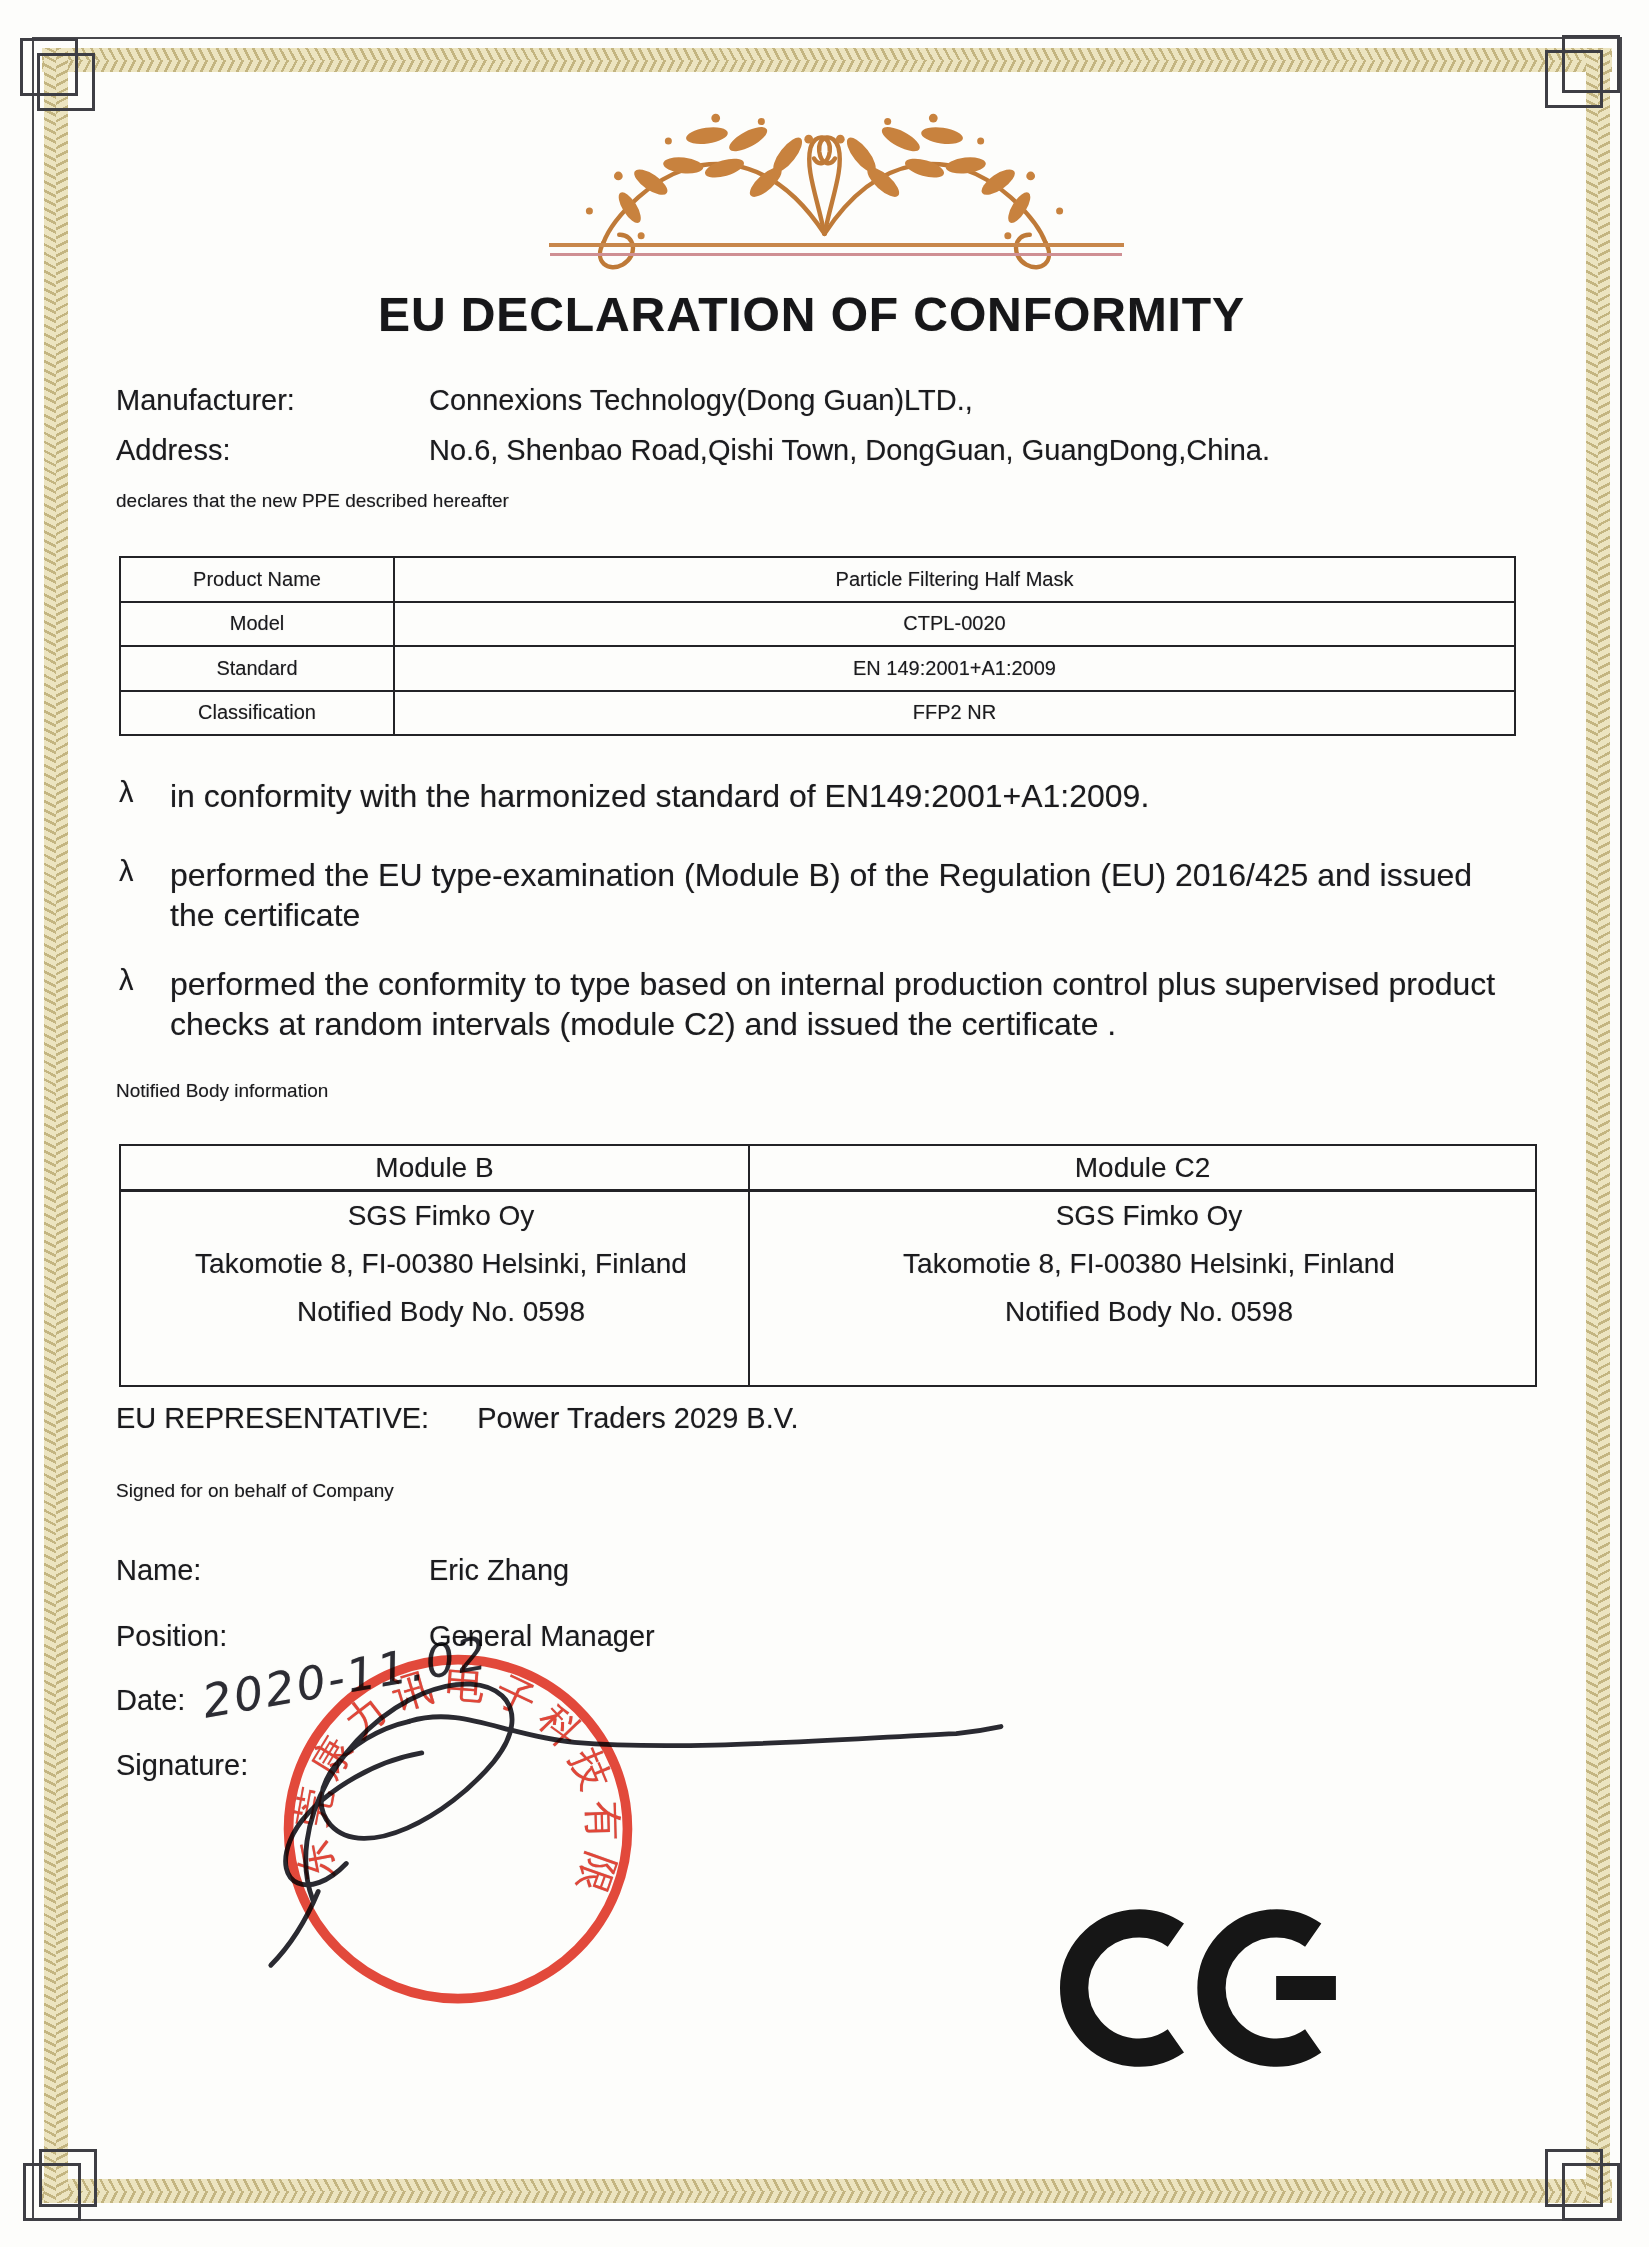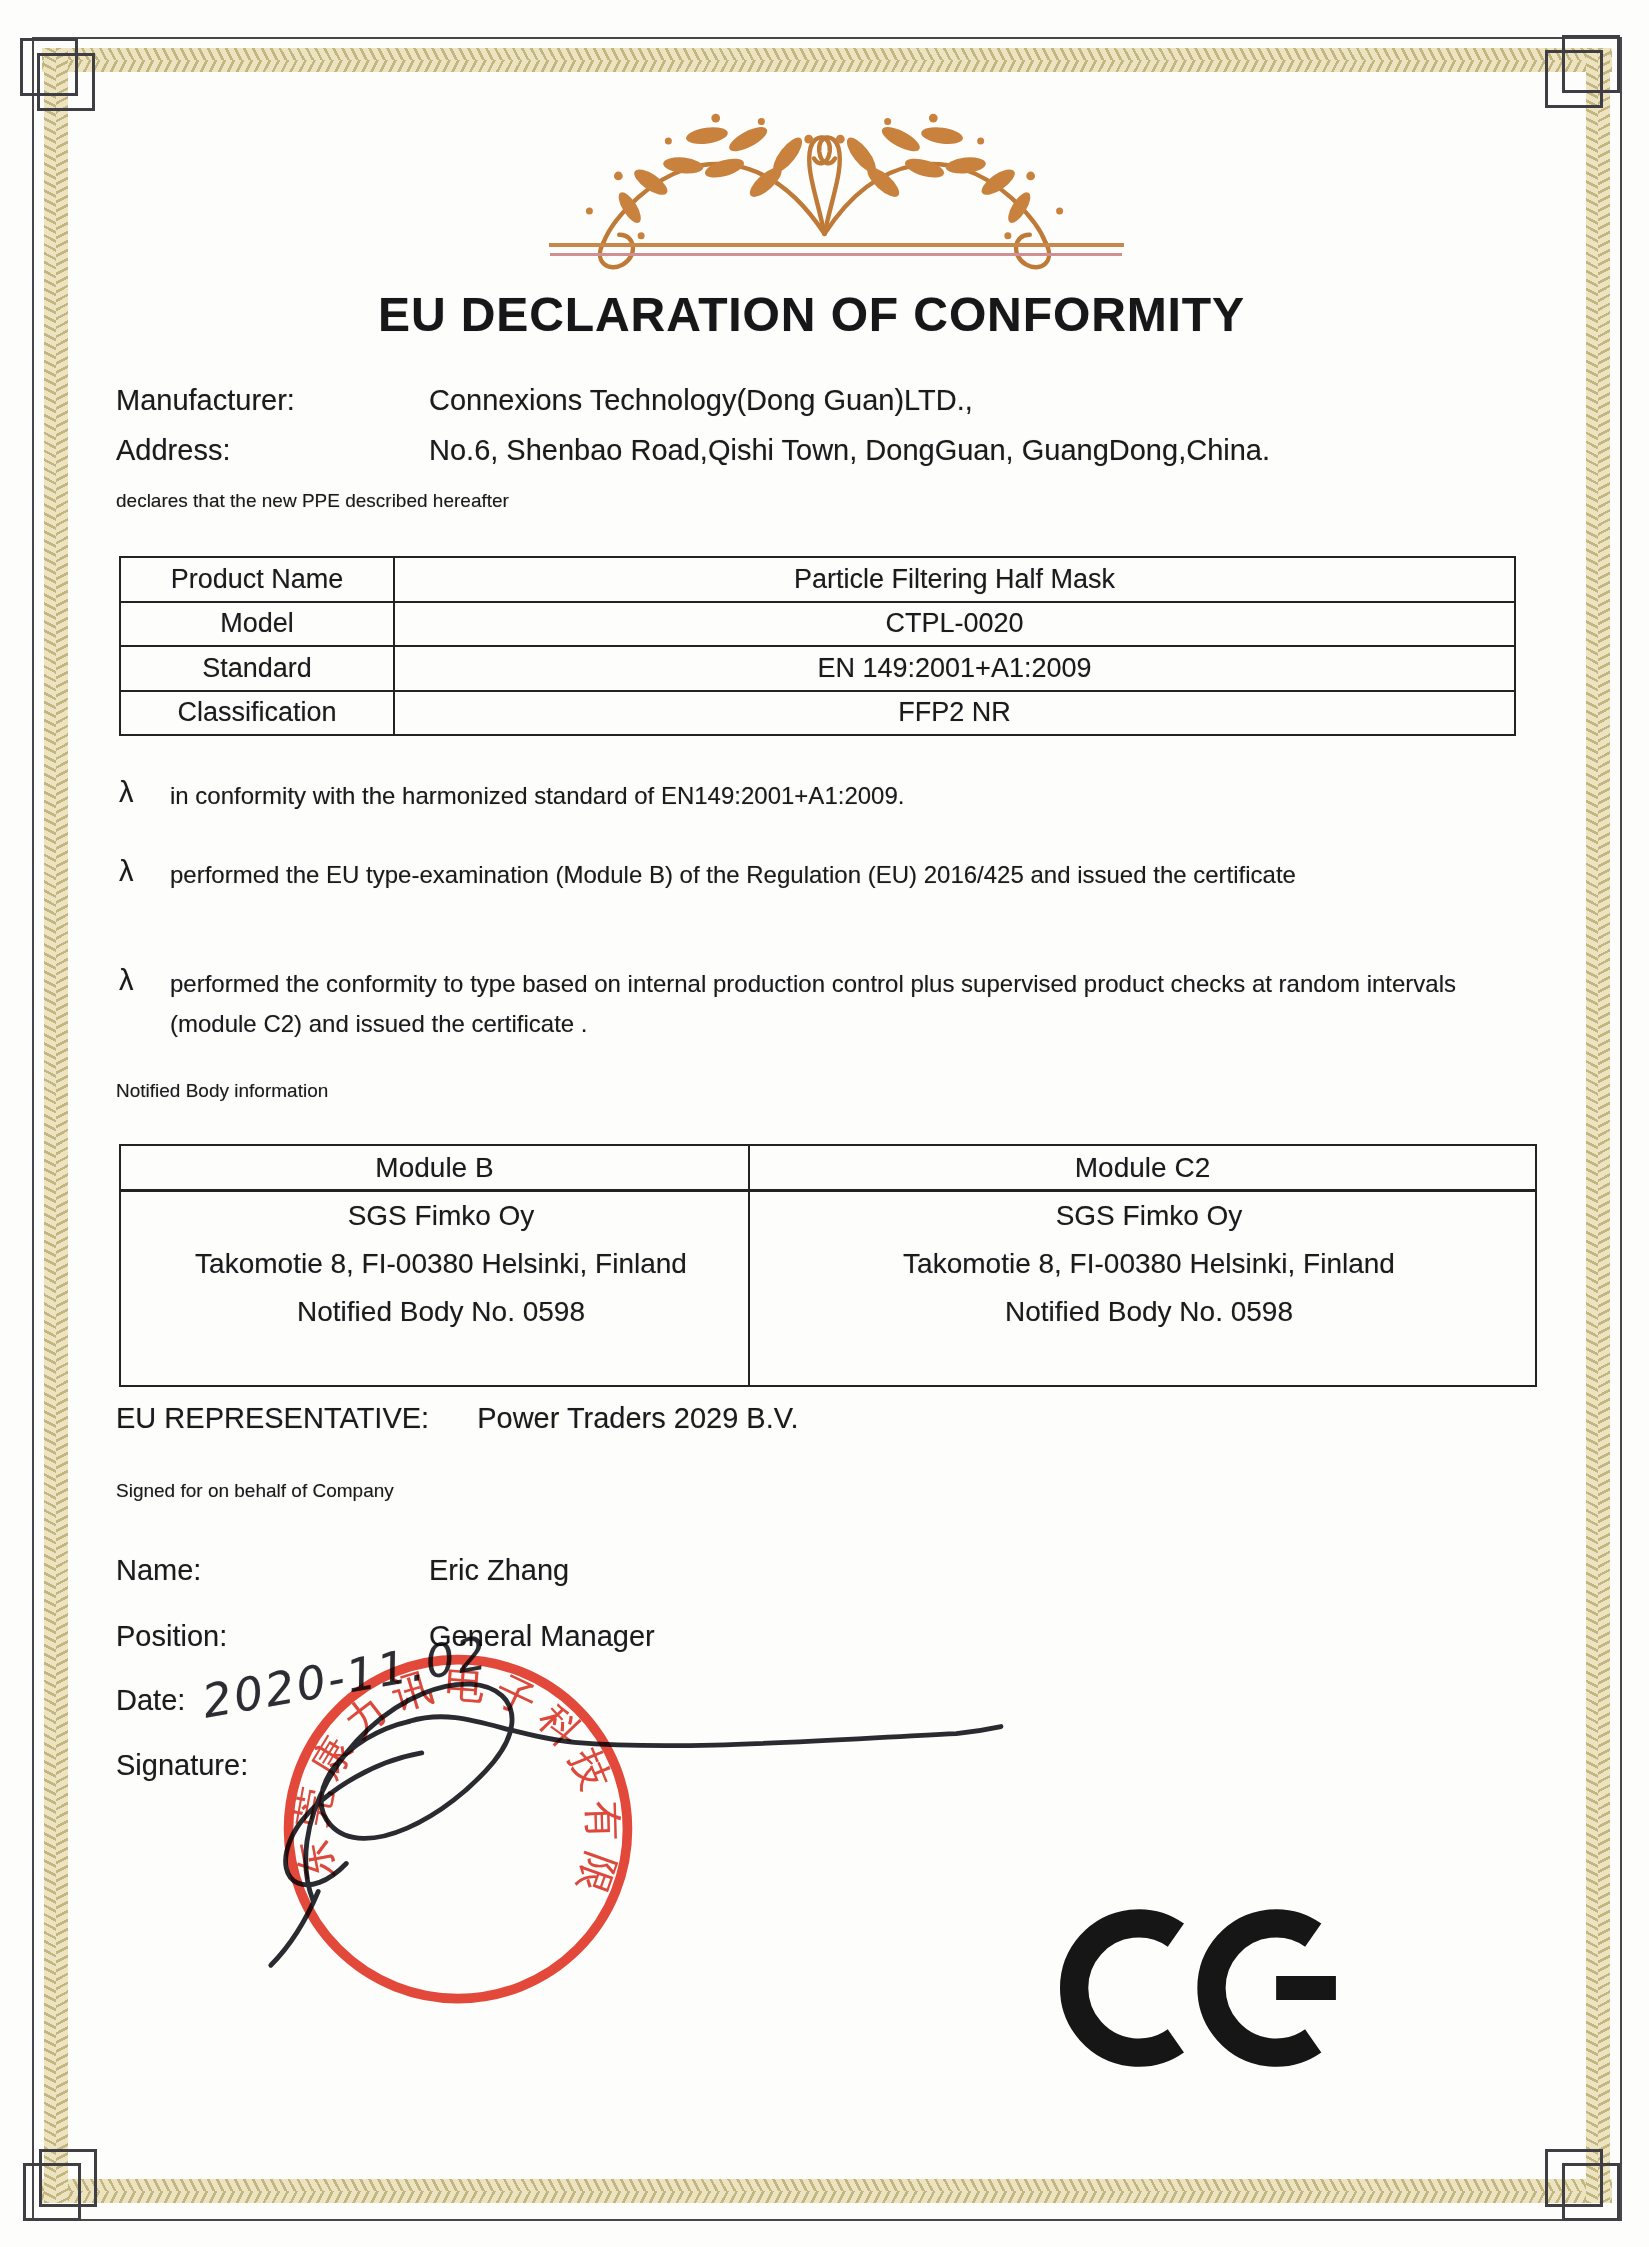--- a/index.html
+++ b/index.html
@@ -47,31 +47,31 @@
     position:absolute; left:26px; top:287px; width:1571px;
     text-align:center; font-size:48px; font-weight:700; letter-spacing:0.9px;
     color:#171719;
   }
   .lblrow { position:absolute; left:116px; display:flex; font-size:29px;gap:32px; }
   .lblrow .lbl { width:281px; flex:none; }
   .plain { position:absolute; left:116px; font-size:19px; }
   
   .ptable {
     position:absolute; left:119px; top:556px; width:1397px; height:180px;
-    border:2.6px solid #232326; display:flex; flex-direction:column; font-size:27px;
+    border:2.6px solid #232326; display:flex; flex-direction:column; font-size:20px;
   }
   .ptable .trow { flex:1; display:flex; border-bottom:2.6px solid #232326; }
   .ptable .trow:last-child { border-bottom:none; }
   .ptable .tc { display:flex; align-items:center; justify-content:center; }
   .ptable .tlabel { width:274px; flex:none; border-right:2.6px solid #232326; }
   .ptable .tvalue { flex:1; }
   
   .bullet { position:absolute; left:119px; width:1397px; display:flex; }
   .bullet .marker { width:51px; flex:none; font-size:29px; }
-  .bullet .btext { flex:1; font-size:24px; line-height:40px; }
+  .bullet .btext { flex:1; font-size:32px; line-height:40px; }
   
   .nbtable {
     position:absolute; left:119px; top:1144px; width:1418px; height:243px;
     border:2.6px solid #232326; display:flex; flex-direction:column; font-size:28px;
   }
   .nbhead { height:46px; flex:none; display:flex; border-bottom:3.5px solid #232326; }
   .nbhead .hc { display:flex; align-items:center; justify-content:center; font-weight:400; }
   .nbbody { flex:1; display:flex; }
   .nbc1 { width:629px; flex:none; border-right:2.6px solid #232326; }
   .nbc2 { flex:1; }

